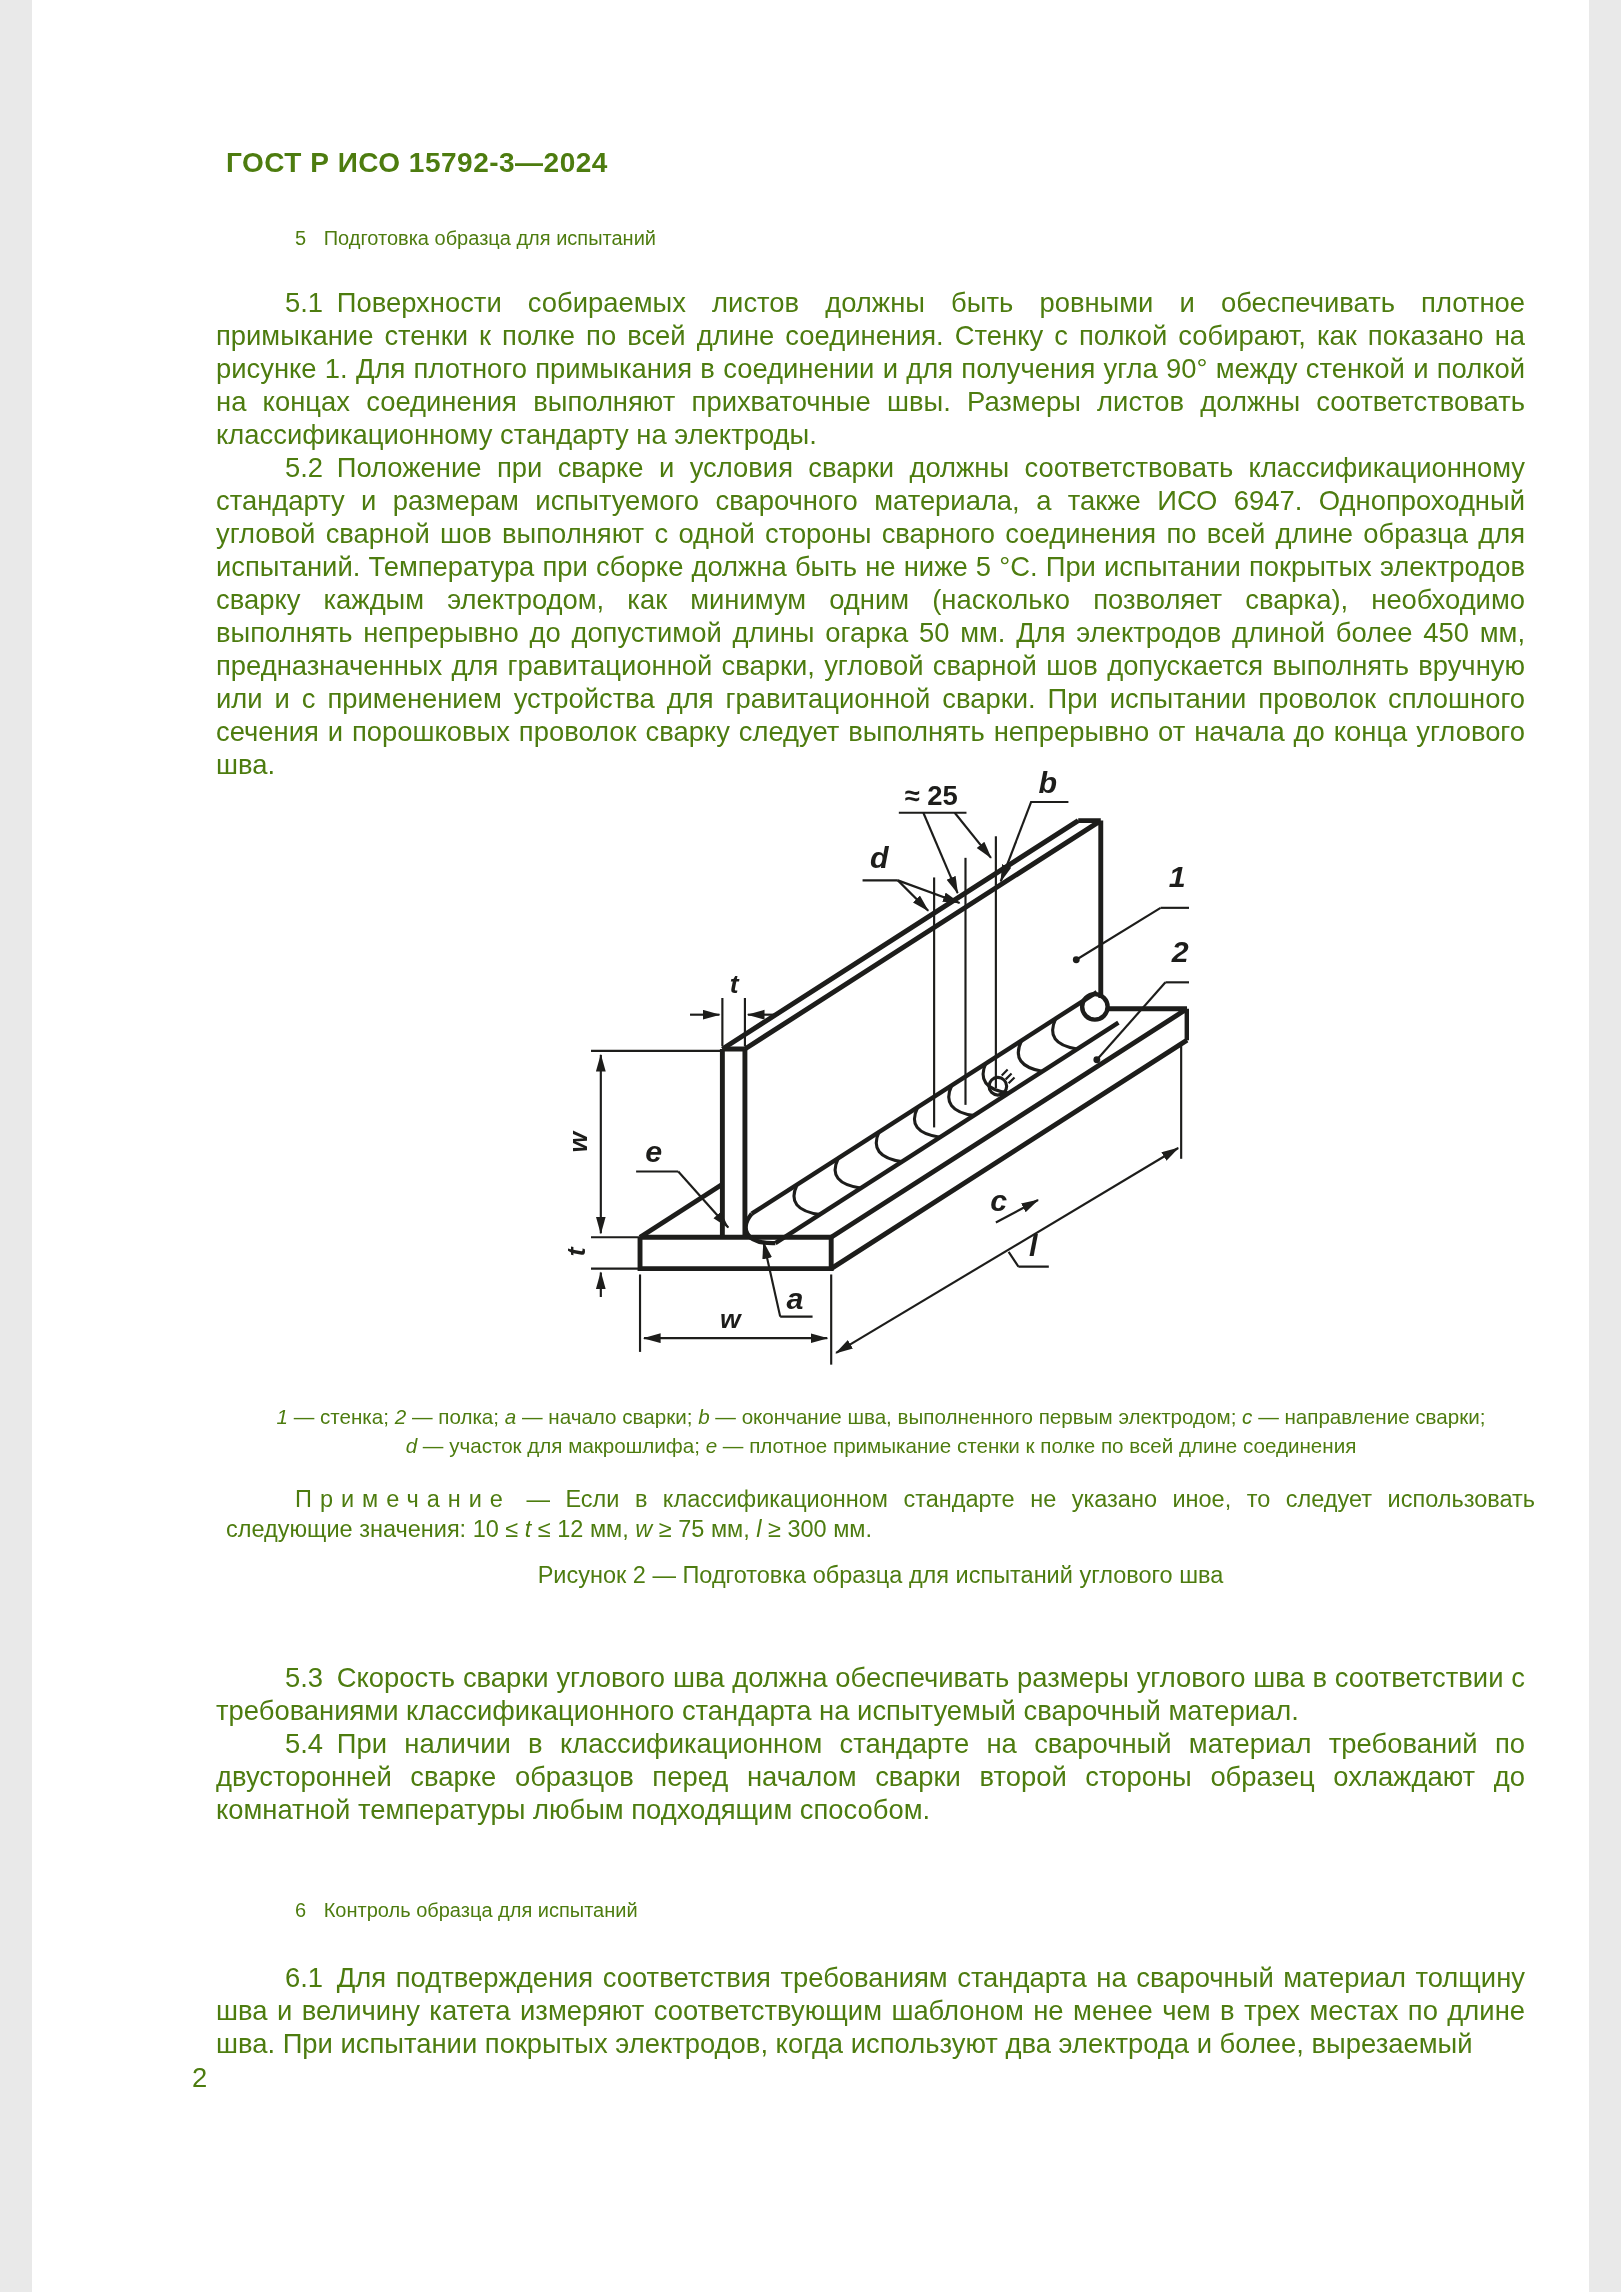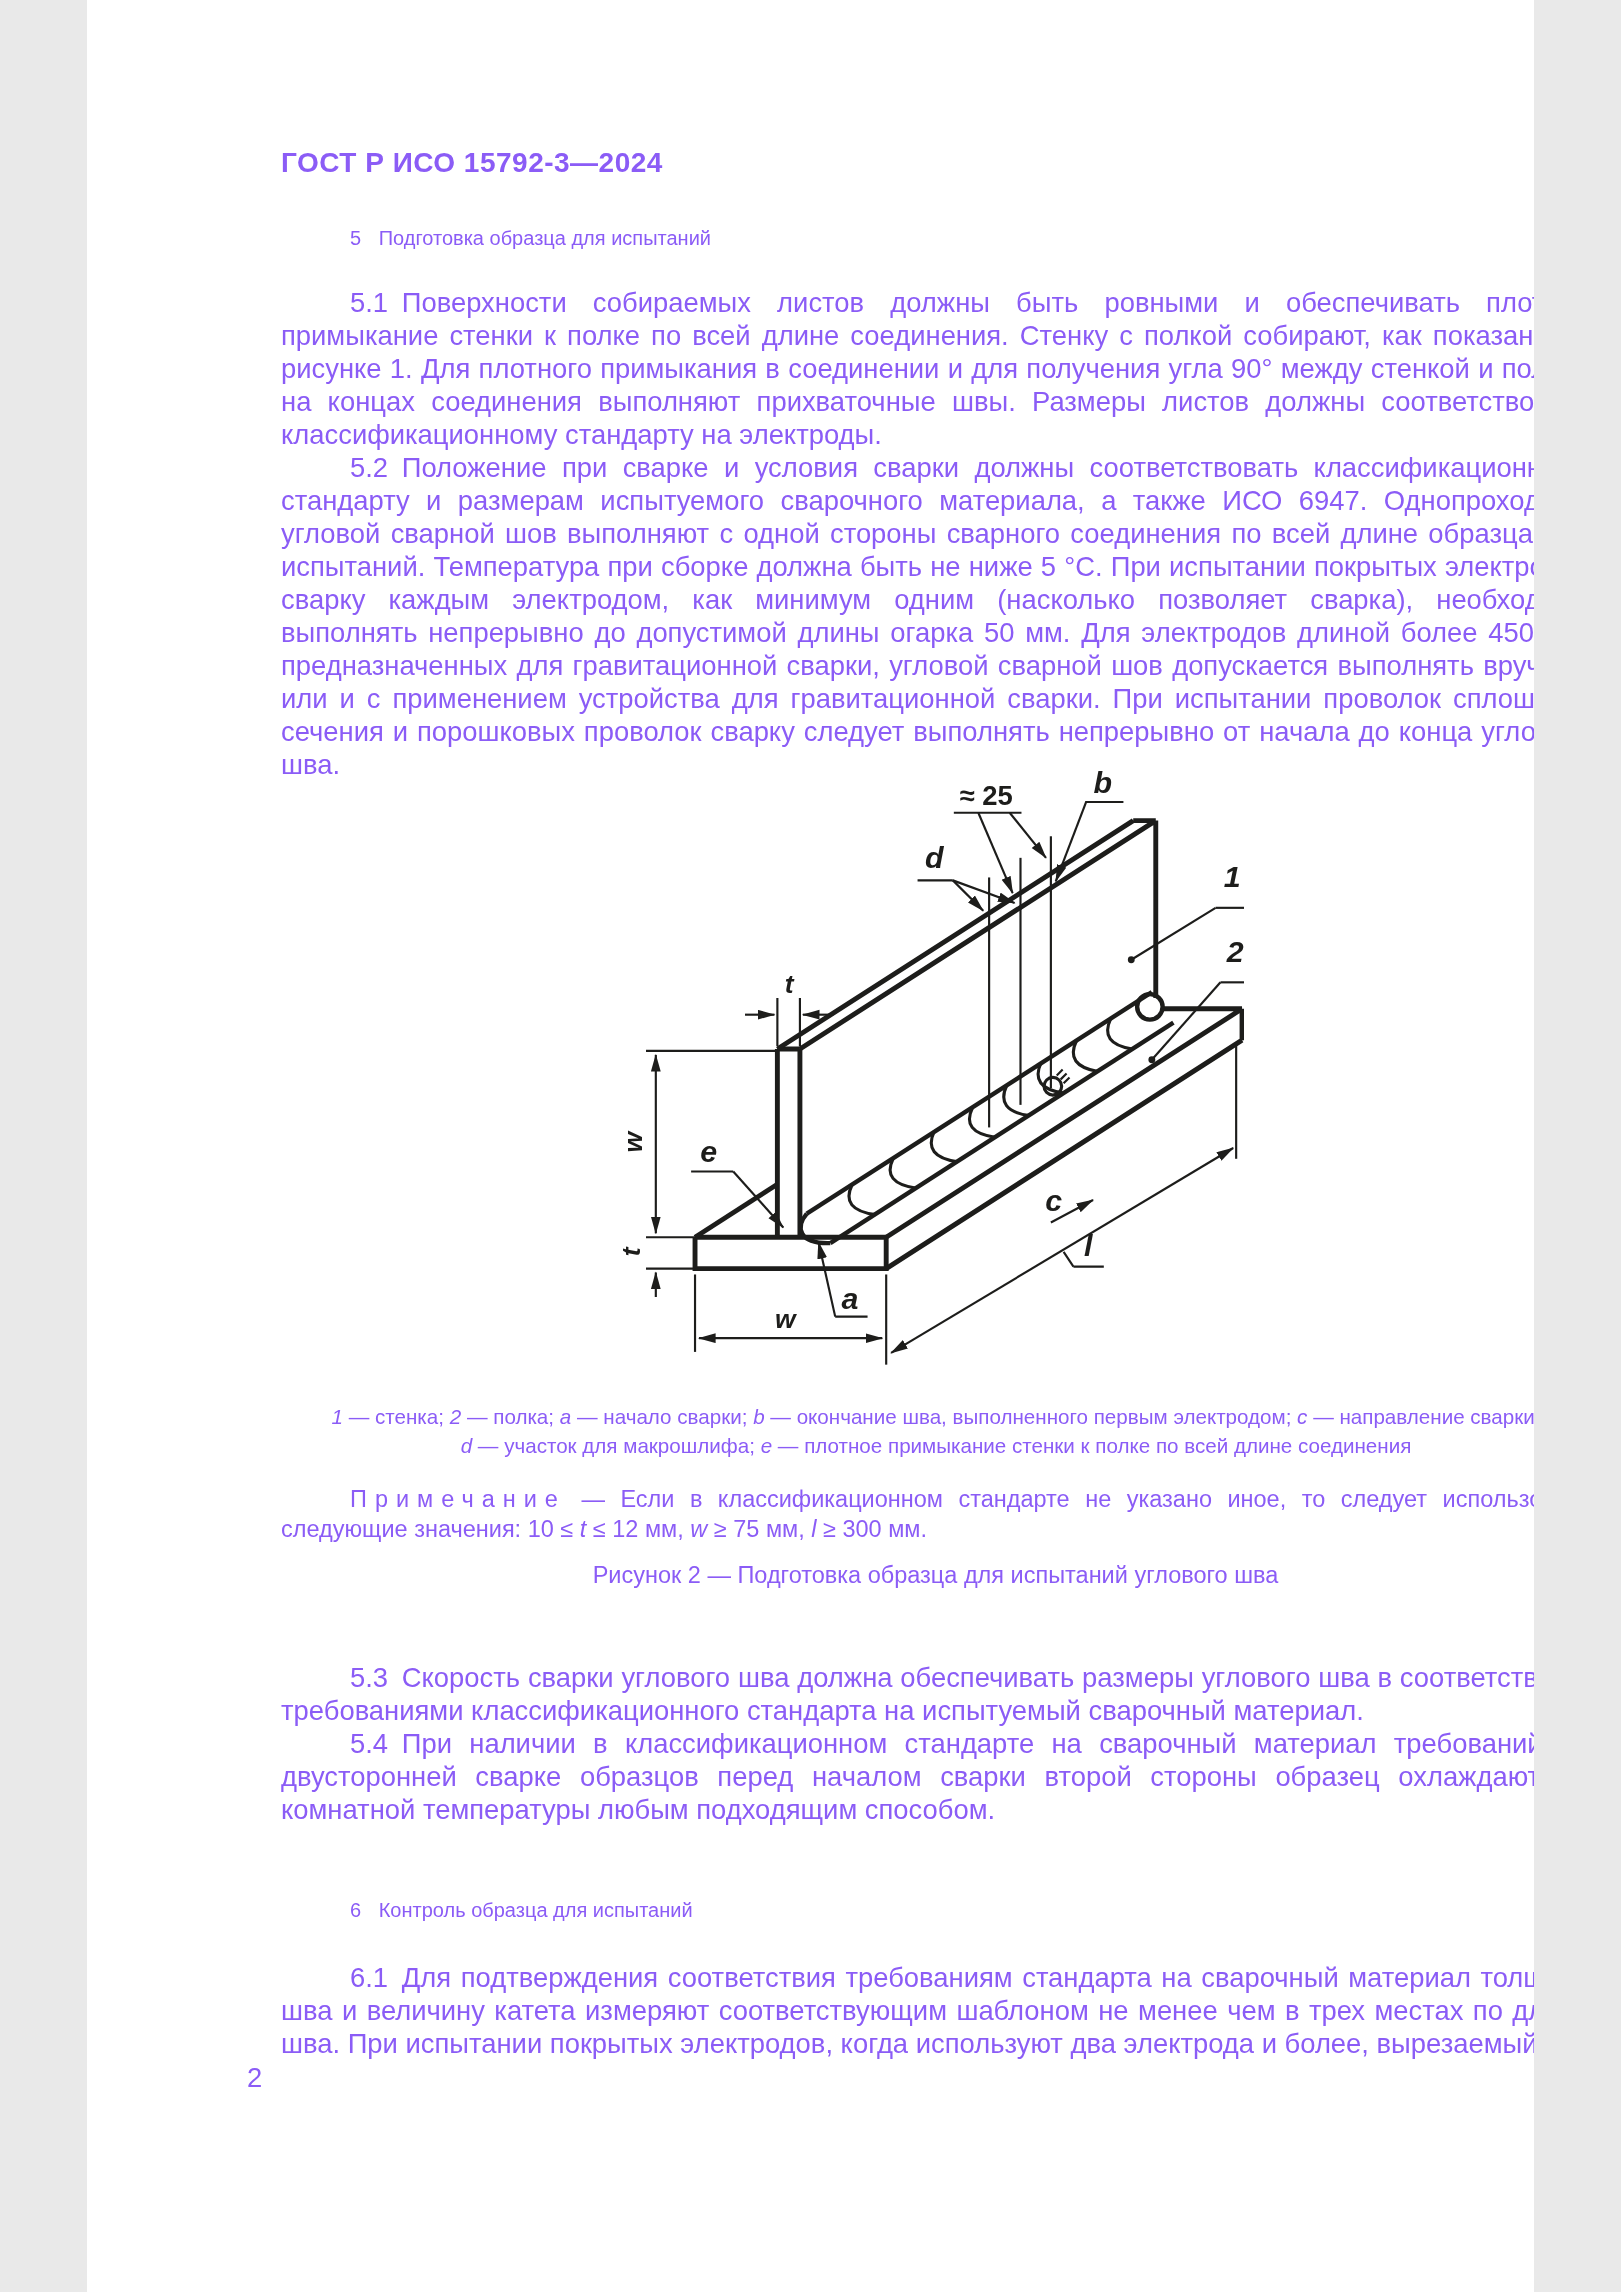--- a/index.html
+++ b/index.html
@@ -1,35 +1,35 @@
 <!DOCTYPE html>
 <html lang="ru"><head>
 <meta charset="utf-8">
 <style>
   html,body{margin:0;padding:0;background:#e9e9e9;}
   .page{
     position:relative;
-    width:1447px;height:2293px;
+    width:1557px;height:2293px;
     margin:0 auto;
     background:#ffffff;
     font-family:"Liberation Sans", sans-serif;
-    color:#8b5cf6;
+    color:#4d7c0f;
     overflow:hidden;
   }
   .doc-header{
     position:absolute;left:194px;top:147px;
     font-size:28px;font-weight:bold;letter-spacing:0.5px;
   }
   .sec-heading{
     position:absolute;left:263px;
     font-size:20px;font-weight:normal;
   }
   .sec-heading .num{margin-right:17.6px;}
   .body-block{
-    position:absolute;left:194px;width:1309px;
+    position:absolute;left:184px;width:1309px;
     font-size:27.4px;line-height:33px;
     text-align:justify;
   }
   .body-block p{margin:0;text-indent:69px;}
   .body-block .pnum{margin-right:13.7px;}
   .fig-wrap{position:absolute;left:510px;top:750px;width:647px;height:647px;}
   .fig-wrap svg{display:block;}
   .legend{
     position:absolute;left:156px;width:1386px;top:1402px;
     font-size:20.6px;line-height:29px;text-align:center;

